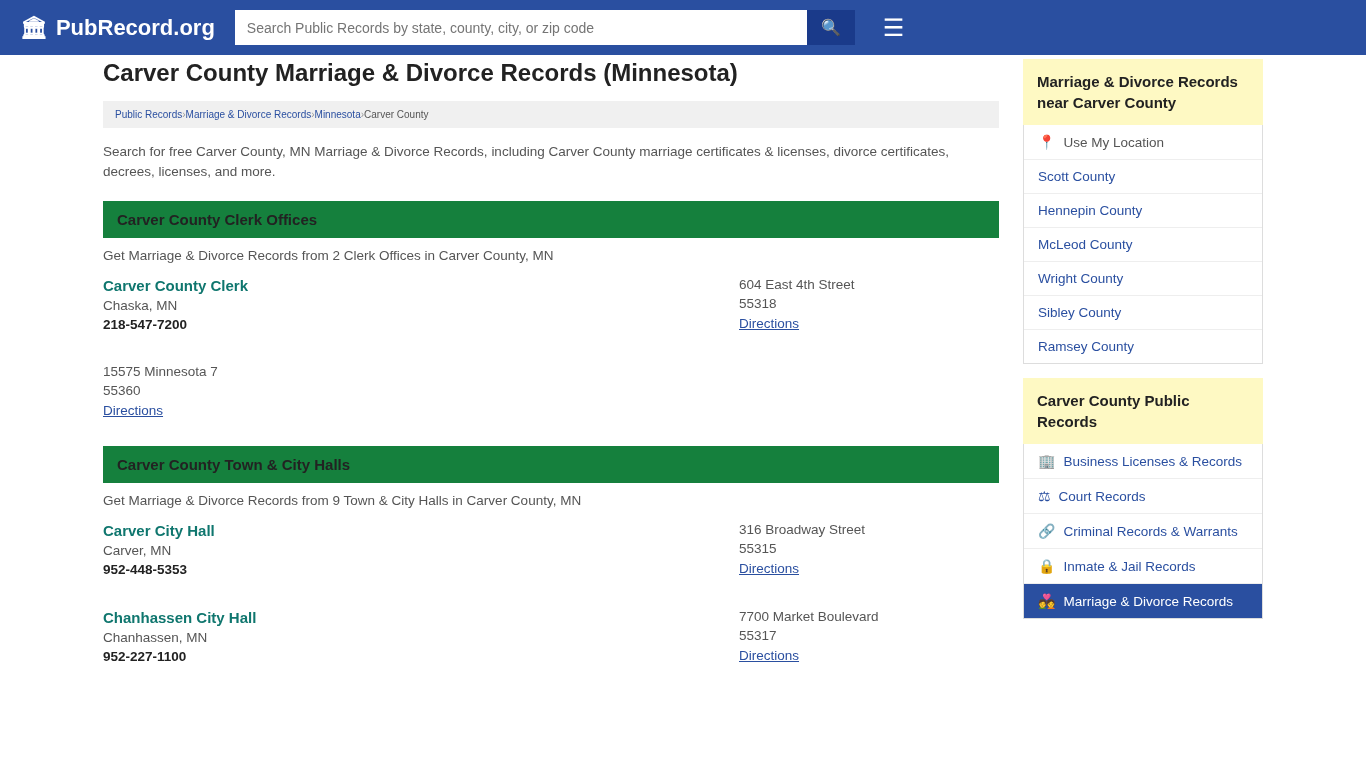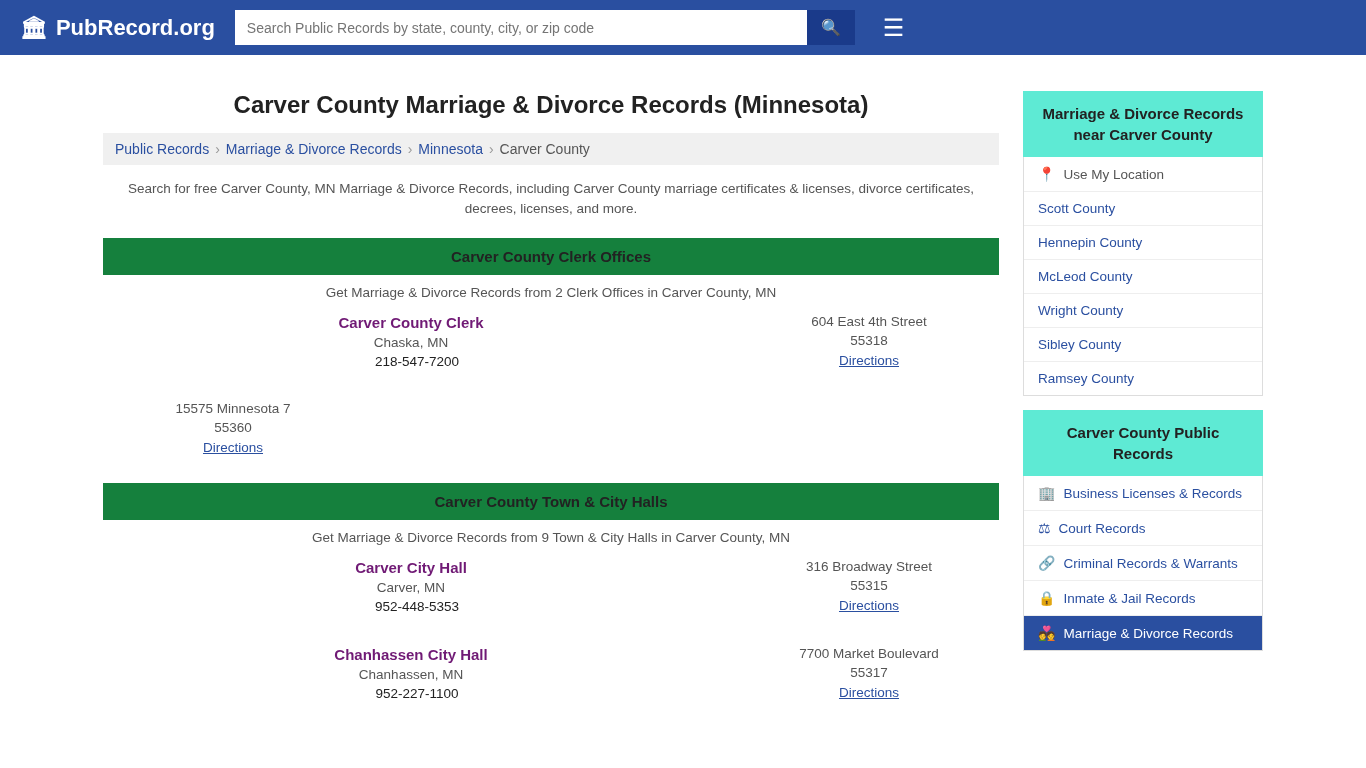--- a/index.html
+++ b/index.html
@@ -49,45 +49,43 @@
       color: #fff;
       font-size: 24px;
       cursor: pointer;
       margin-left: 8px;
     }
 
     
     .container {
       max-width: 1200px;
       margin: 0 auto;
-      padding: 36px 20px;
+      padding: 4px 20px;
       display: flex;
       gap: 24px;
-      text-align: center;
     }
 
     
     .main-content {
       flex: 1;
     }
     .page-title {
       font-size: 24px;
       font-weight: bold;
       color: #222;
       margin-bottom: 14px;
     }
     .breadcrumb {
       background: #f0f0f0;
       padding: 8px 12px;
-      font-size: 14px;
+      font-size: 10px;
       color: #555;
       margin-bottom: 14px;
       display: flex;
       align-items: center;
-      gap: 6px;
       flex-wrap: wrap;
     }
     .breadcrumb a {
       color: #2a4fa0;
       text-decoration: none;
     }
     .breadcrumb-sep { color: #999; }
 
     .description {
       font-size: 13.5px;
@@ -120,34 +118,33 @@
     .record-left {
       flex: 1;
     }
     .record-right {
       width: 260px;
       flex-shrink: 0;
     }
     .record-name {
       font-weight: bold;
       font-size: 15px;
-      color: #701a75;
+      color: #0f766e;
       margin-bottom: 4px;
     }
     .record-city {
       color: #555;
       font-size: 13.5px;
       margin-bottom: 4px;
     }
     .record-phone {
-      font-weight: normal;
+      font-weight: bold;
       color: #222;
       font-size: 13.5px;
       margin-bottom: 4px;
-      margin-left: 12px;
     }
     .record-address {
       font-size: 13.5px;
       color: #555;
       margin-bottom: 4px;
     }
     .record-zip {
       font-size: 13.5px;
       color: #555;
       margin-bottom: 4px;
@@ -161,21 +158,21 @@
 
     
     .sidebar {
       width: 240px;
       flex-shrink: 0;
     }
     .sidebar-section {
       margin-bottom: 0;
     }
     .sidebar-title {
-      background: #5eead4;
+      background: #fef9c3;
       padding: 12px 14px;
       font-size: 15px;
       font-weight: bold;
       color: #222;
       line-height: 1.4;
     }
     .sidebar-list {
       border: 1px solid #ddd;
       border-top: none;
       margin-bottom: 14px;

